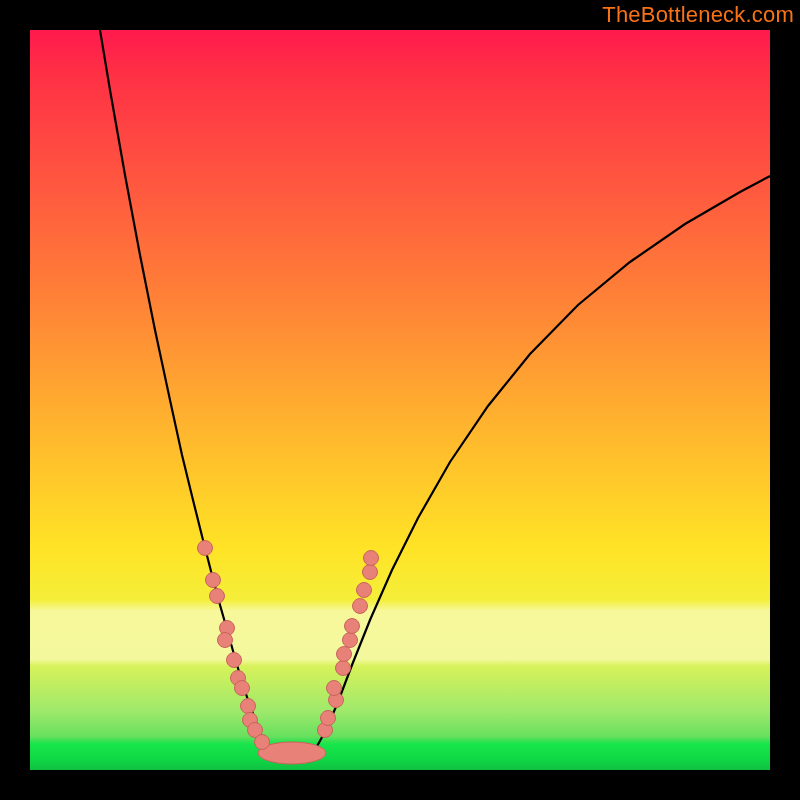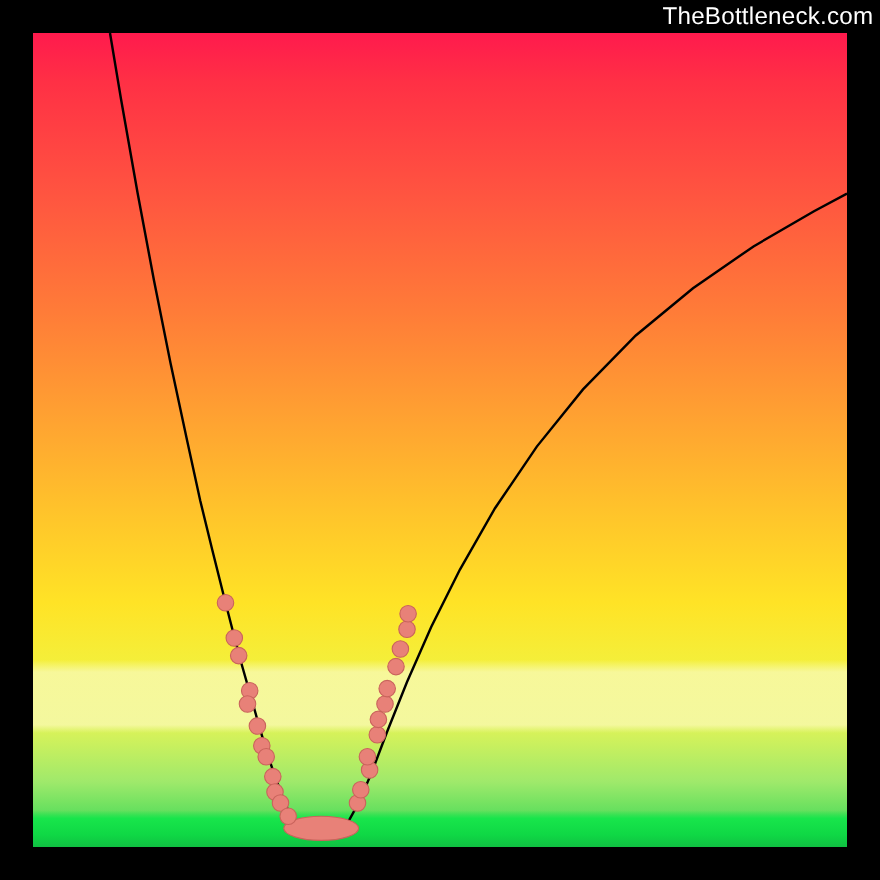--- a/index.html
+++ b/index.html
@@ -48,21 +48,21 @@
         #f3f03c 78%,
         #d6f25a 86%,
         #9fe96b 92%,
         #4fdc59 97%,
         #18c94a 100%);
   }
   .watermark {
     position: absolute;
     top: 2px;
     right: 6px;
-    color: #ffffff;
+    color: #f97316;
     font-size: 22px;
     letter-spacing: 0.2px;
     font-weight: 500;
     text-align: center;
   }
   svg.plot {
     position: absolute;
     left: 0; top: 0;
     width: 740px;
     height: 740px;

